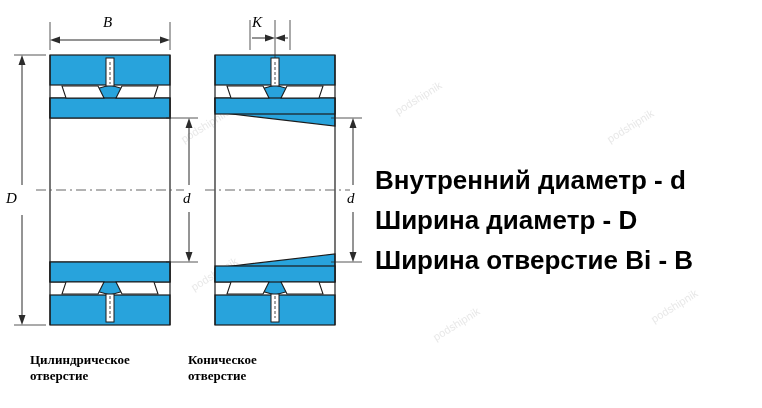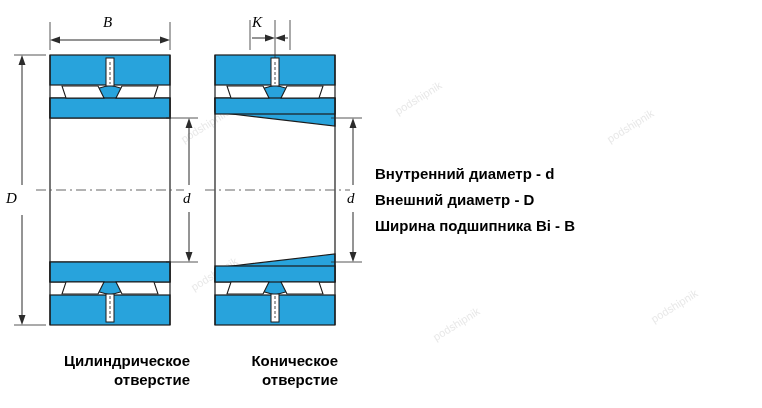--- a/index.html
+++ b/index.html
@@ -29,37 +29,37 @@
   .dimlabel {
     position: absolute;
     font-family: "Liberation Serif", serif;
     font-size: 15px;
     font-style: italic;
     color: #000000;
     white-space: nowrap;
   }
   .caplabel {
     position: absolute;
-    font-family: Liberation Sans, sans-serif;
-    font-size: 15px;
+    font-family: Liberation Serif, serif;
+    font-size: 13px;
     font-weight: bold;
     color: #000000;
-    text-align: right;
+    text-align: left;
     line-height: 1.25;
     white-space: nowrap;
   }
   .legend {
     position: absolute;
     left: 375px;
     top: 165px;
     width: 385px;
   }
   .legend-line {
     font-family: "Liberation Sans", sans-serif;
-    font-size: 15px;
+    font-size: 26px;
     font-weight: bold;
     color: #000000;
     white-space: nowrap;
     margin-bottom: 9px;
     letter-spacing: 0px;
   }
   .wm {
     position: absolute;
     font-family: "Liberation Sans", sans-serif;
     font-size: 11px;
@@ -194,17 +194,17 @@
     <div>отверстие</div>
   </div>
 
   <div class="caplabel" style="left:188px; top:352px; width:150px;">
     <div>Коническое</div>
     <div>отверстие</div>
   </div>
 
   <div class="legend">
     <div class="legend-line">Внутренний диаметр - d</div>
-    <div class="legend-line">Внешний диаметр - D</div>
-    <div class="legend-line">Ширина подшипника Bi - B</div>
+    <div class="legend-line">Ширина диаметр - D</div>
+    <div class="legend-line">Ширина отверстие Bi - B</div>
   </div>
 
 </div>
 
 </body></html>

